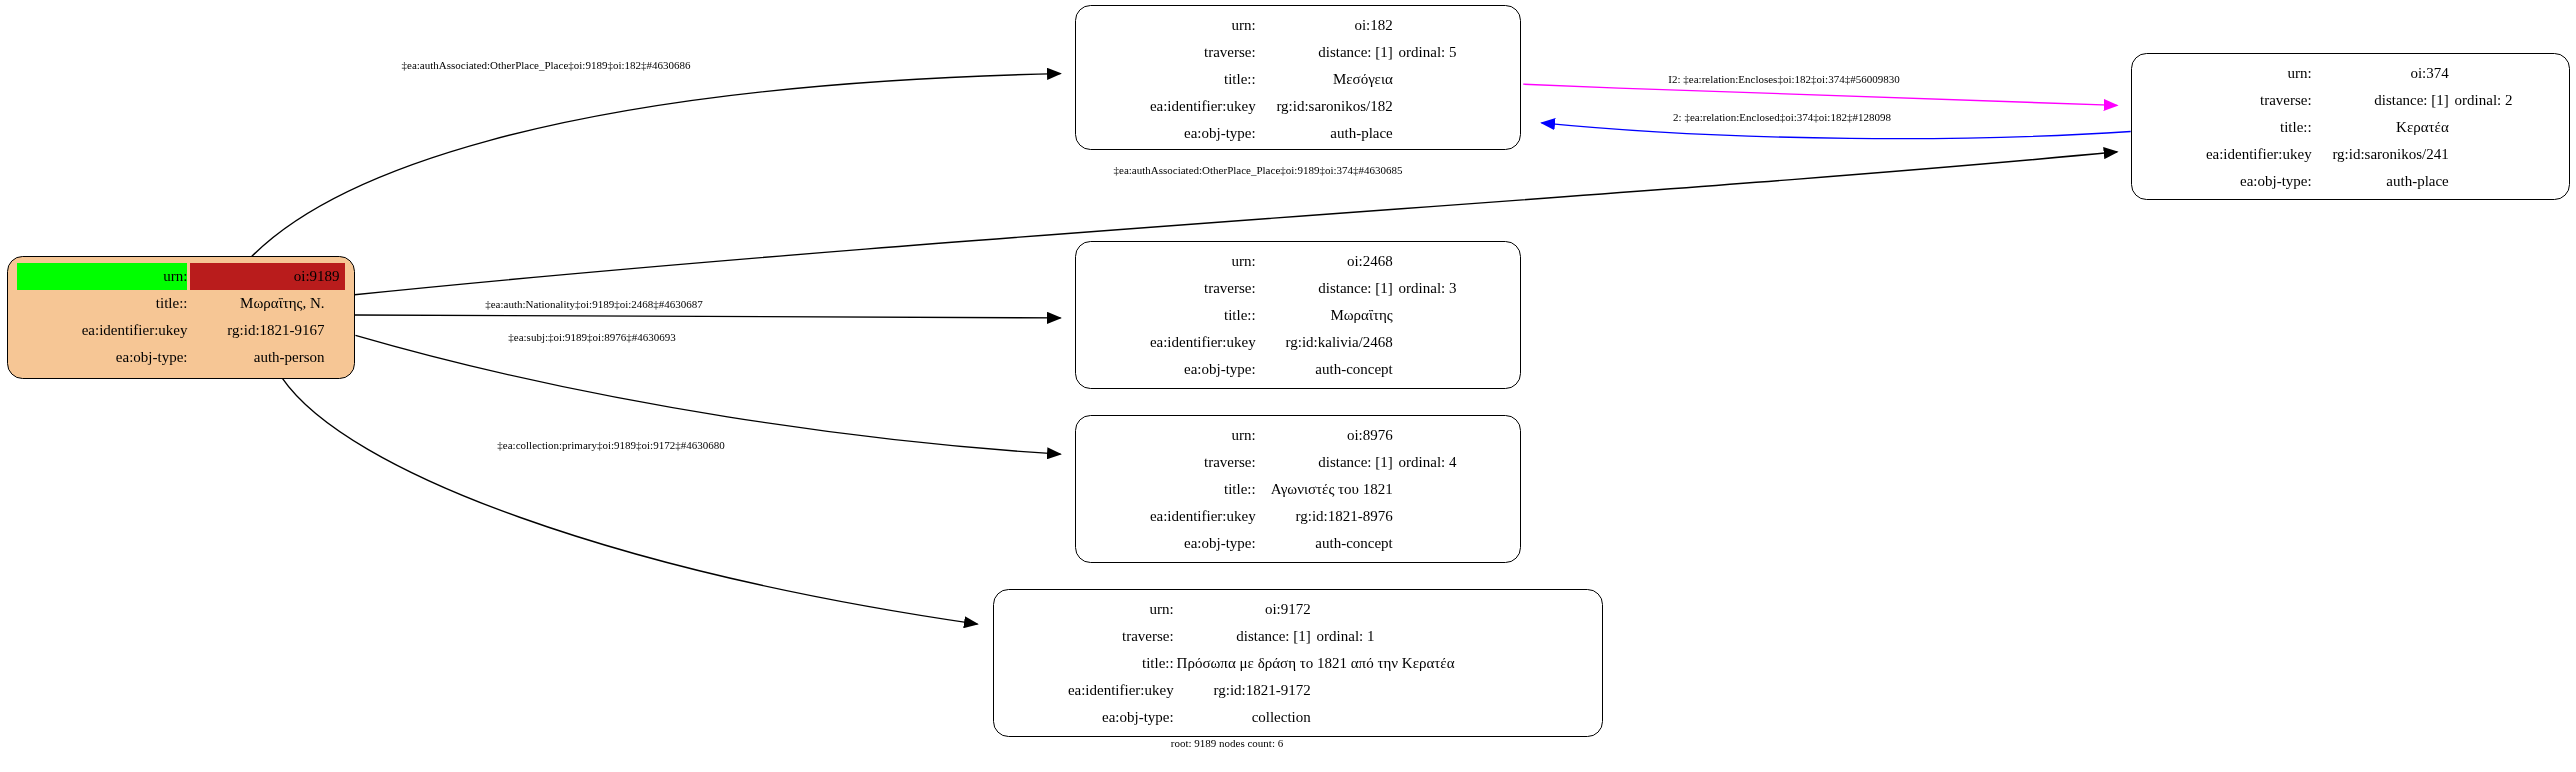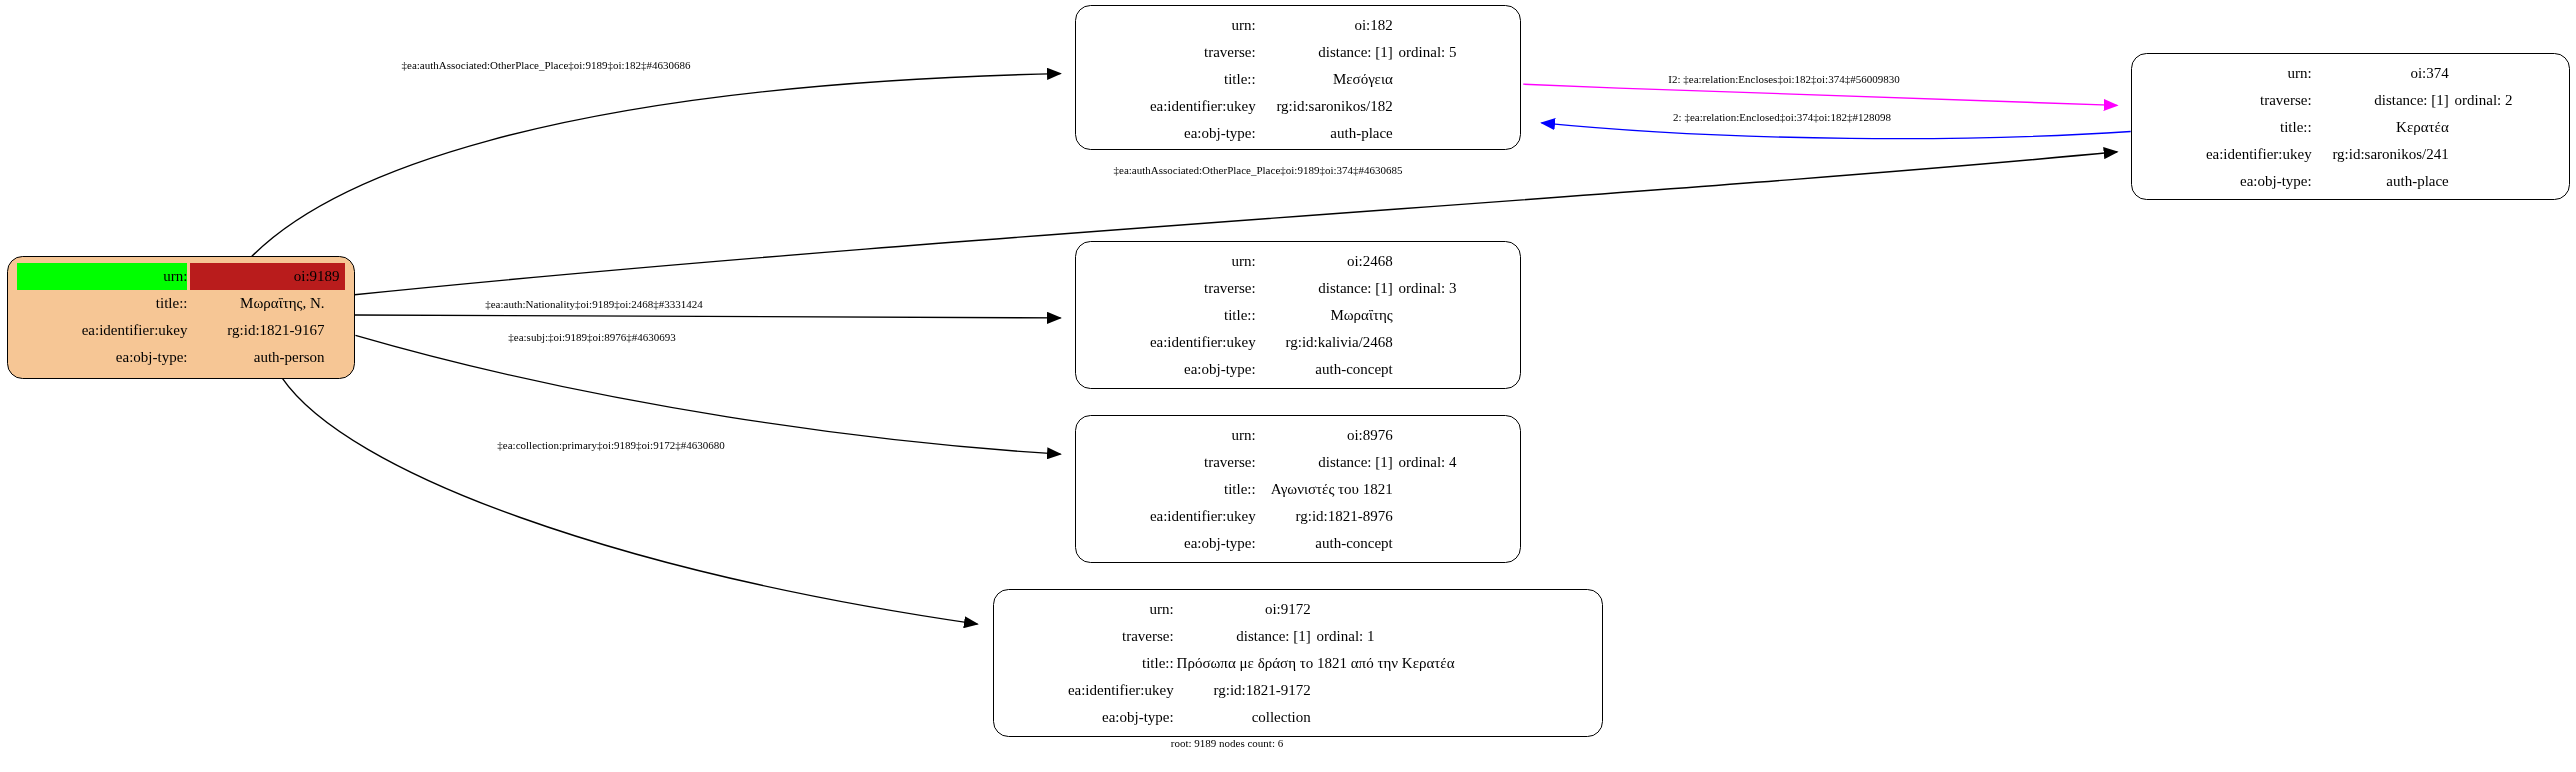--- a/index.html
+++ b/index.html
@@ -69,21 +69,21 @@
     <path class="edge" d="M 367,305 C 950,245 1750,200 2192,157" marker-end="url(#arrow-black)" stroke="#000000"></path>
     <path class="edge" d="M 367,326 C 600,327 900,328 1098,329" marker-end="url(#arrow-black)" stroke="#000000"></path>
     <path class="edge" d="M 368,347 C 620,420 900,458 1098,470" marker-end="url(#arrow-black)" stroke="#000000"></path>
     <path class="edge" d="M 292,391 C 360,490 640,592 1012,646" marker-end="url(#arrow-black)" stroke="#000000"></path>
   </svg>
 
   <div class="edge-label" style="left:546px;top:56px;">‡ea:authAssociated:OtherPlace_Place‡oi:9189‡oi:182‡#4630686</div>
   <div class="edge-label" style="left:1784px;top:70px;">I2: ‡ea:relation:Encloses‡oi:182‡oi:374‡#56009830</div>
   <div class="edge-label" style="left:1782px;top:108px;">2: ‡ea:relation:Enclosed‡oi:374‡oi:182‡#128098</div>
   <div class="edge-label" style="left:1214px;top:161px;margin-left:44px;">‡ea:authAssociated:OtherPlace_Place‡oi:9189‡oi:374‡#4630685</div>
-  <div class="edge-label" style="left:594px;top:295px;">‡ea:auth:Nationality‡oi:9189‡oi:2468‡#3331424</div>
+  <div class="edge-label" style="left:594px;top:295px;">‡ea:auth:Nationality‡oi:9189‡oi:2468‡#4630687</div>
   <div class="edge-label" style="left:592px;top:328px;">‡ea:subj:‡oi:9189‡oi:8976‡#4630693</div>
   <div class="edge-label" style="left:611px;top:436px;text-align:right;">‡ea:collection:primary‡oi:9189‡oi:9172‡#4630680</div>
 
   <div class="node root" style="left:6.8px;top:256px;width:348px;height:123px;">
     <div class="row hl">
       <span class="lbl">urn:</span>
       <span class="val">oi:9189</span>
     </div>
     <div class="row">
       <span class="lbl">title::</span>

